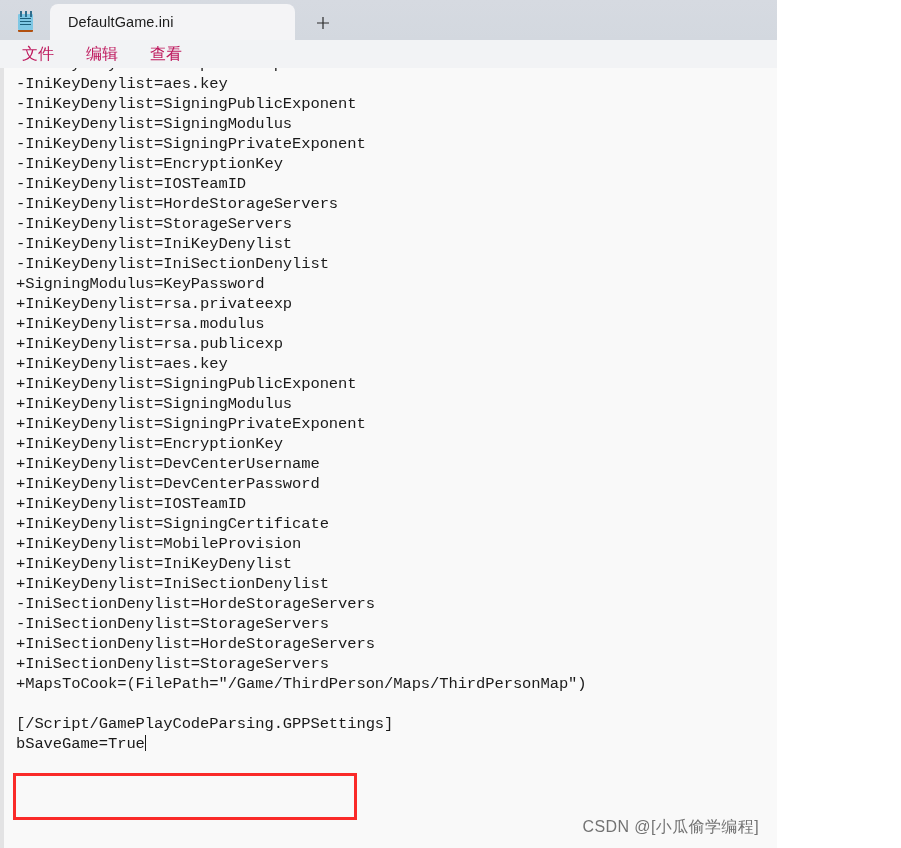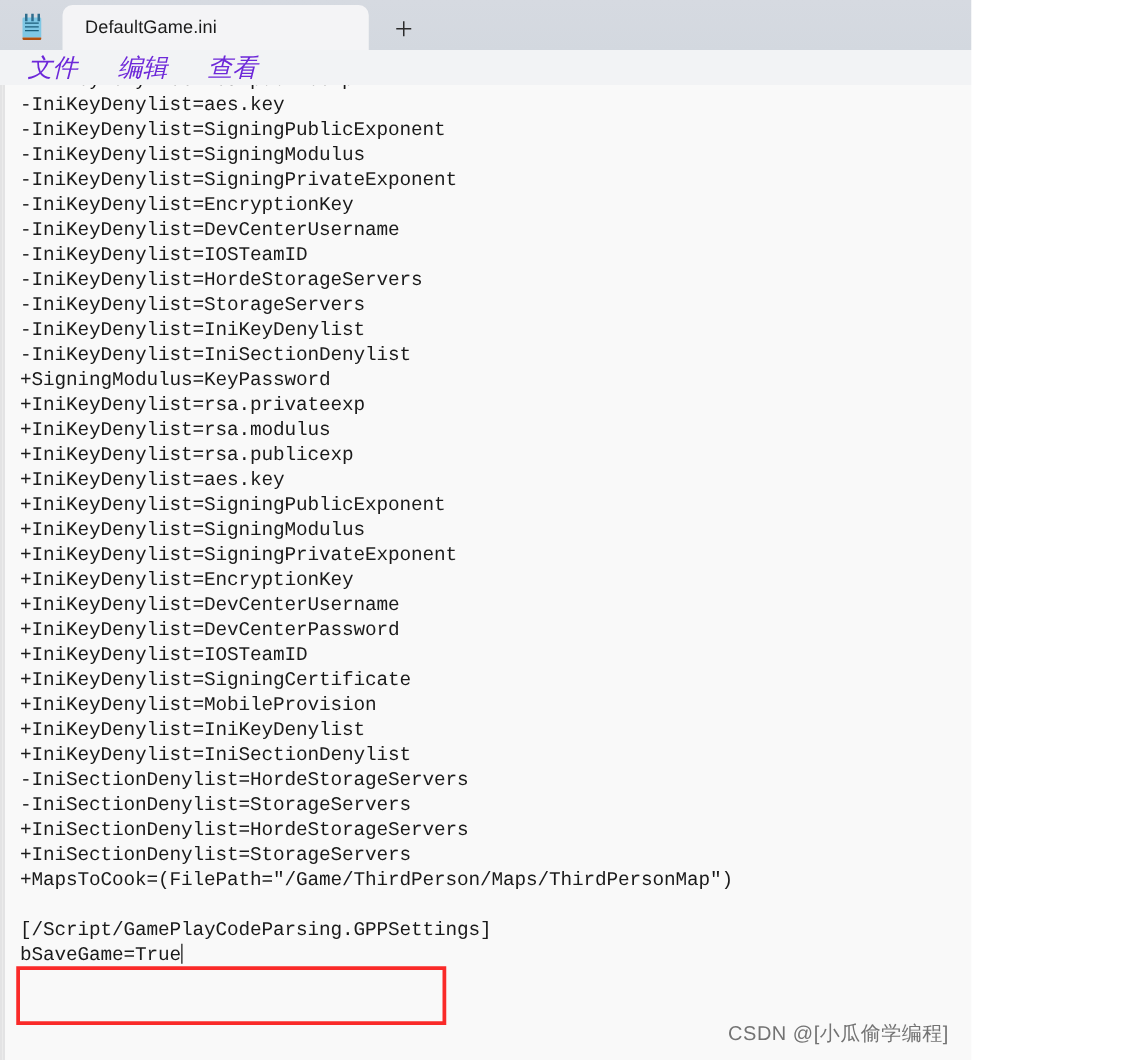--- a/index.html
+++ b/index.html
@@ -129,28 +129,27 @@
     left: 0; top: 40px;
     width: 901px;
     height: 28px;
     background: #f2f3f5;
     display: flex;
     align-items: center;
     padding-left: 12px;
     box-sizing: border-box;
   }
   .menu-item {
-    font-size: 20px;
-    color: #6d28d9;
+    font-size: 16px;
+    color: #be185d;
     padding: 2px 10px;
     margin-right: 12px;
     border-radius: 4px;
     white-space: nowrap;
     font-family: "Liberation Sans", sans-serif;
-    font-style: italic;
   }
 
   
   .editor {
     position: absolute;
     left: 0; top: 68px;
     width: 901px;
     height: 780px;
     background: #f9f9f9;
     overflow: hidden;
@@ -261,21 +260,20 @@
 
   <div class="editor">
     <div class="gutter"></div>
     <div class="editor-inner" id="editor-lines">
         <div class="code-line">-IniKeyDenylist=rsa.publicexp</div>
         <div class="code-line">-IniKeyDenylist=aes.key</div>
         <div class="code-line">-IniKeyDenylist=SigningPublicExponent</div>
         <div class="code-line">-IniKeyDenylist=SigningModulus</div>
         <div class="code-line">-IniKeyDenylist=SigningPrivateExponent</div>
         <div class="code-line">-IniKeyDenylist=EncryptionKey</div>
-        <div class="code-line">-IniKeyDenylist=DevCenterUsername</div>
         <div class="code-line">-IniKeyDenylist=IOSTeamID</div>
         <div class="code-line">-IniKeyDenylist=HordeStorageServers</div>
         <div class="code-line">-IniKeyDenylist=StorageServers</div>
         <div class="code-line">-IniKeyDenylist=IniKeyDenylist</div>
         <div class="code-line">-IniKeyDenylist=IniSectionDenylist</div>
         <div class="code-line">+SigningModulus=KeyPassword</div>
         <div class="code-line">+IniKeyDenylist=rsa.privateexp</div>
         <div class="code-line">+IniKeyDenylist=rsa.modulus</div>
         <div class="code-line">+IniKeyDenylist=rsa.publicexp</div>
         <div class="code-line">+IniKeyDenylist=aes.key</div>

